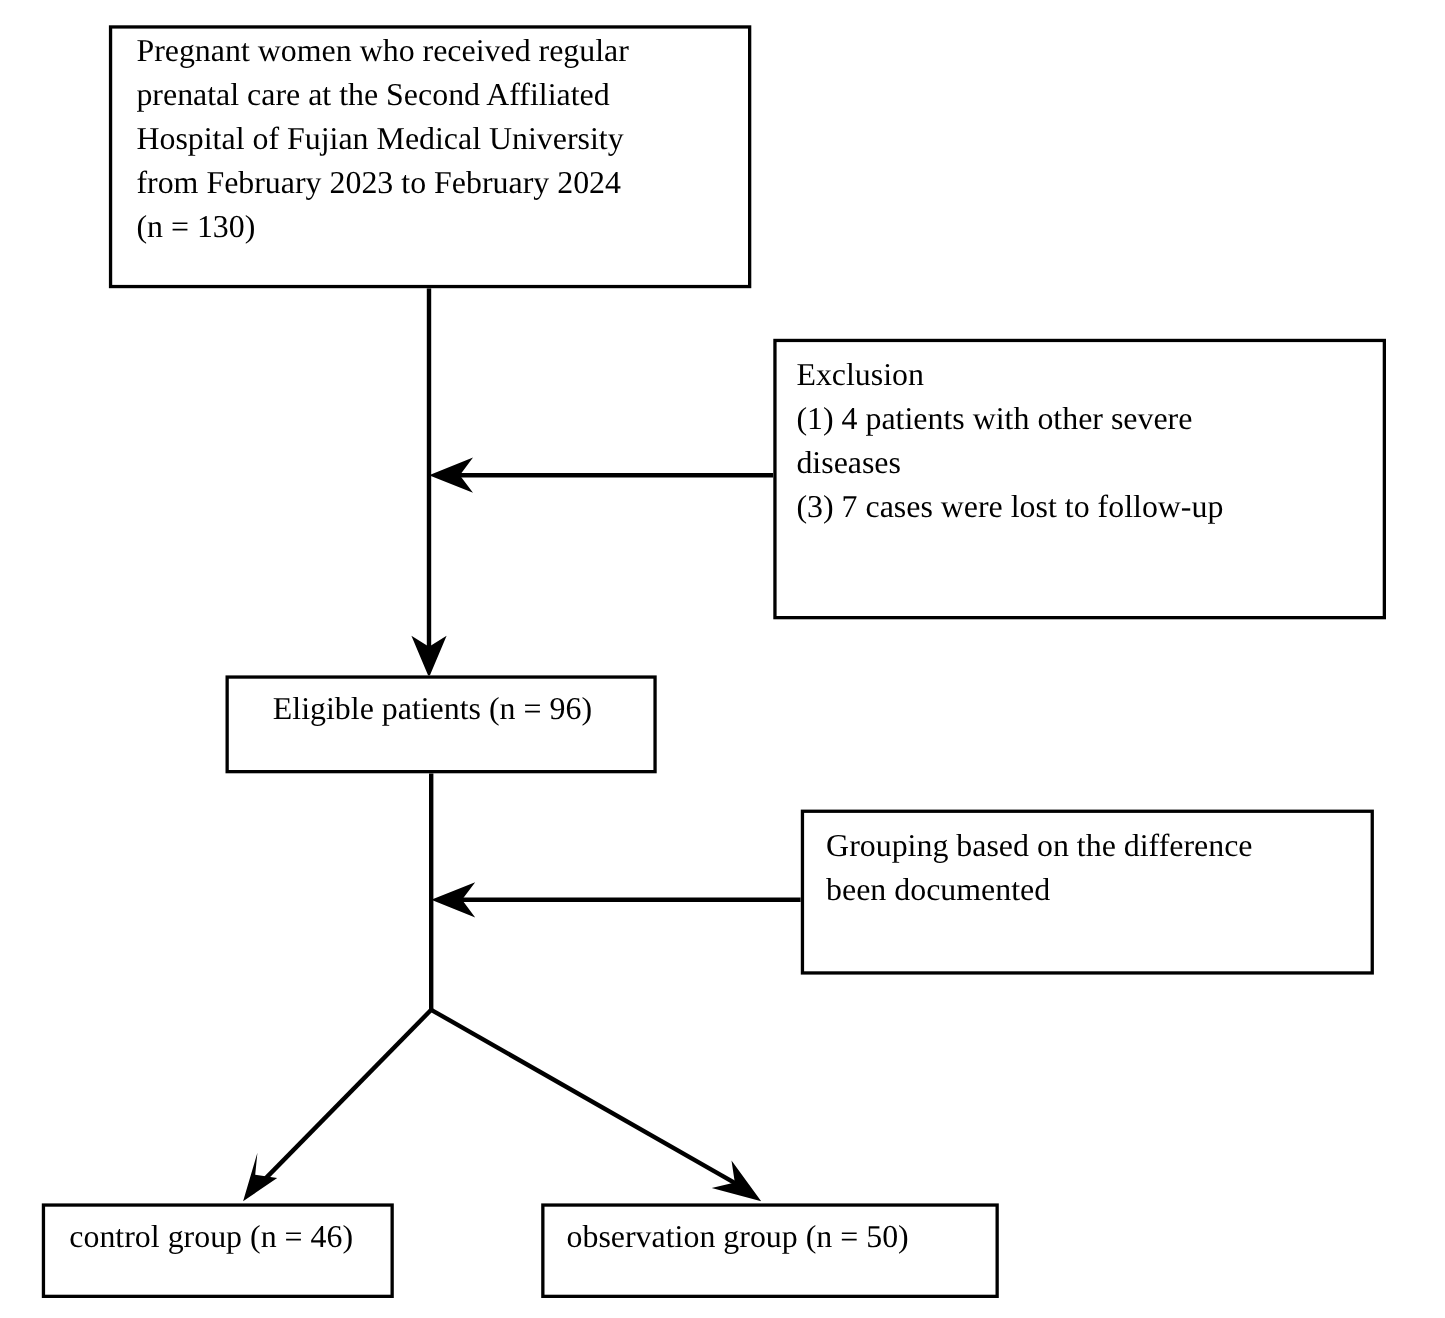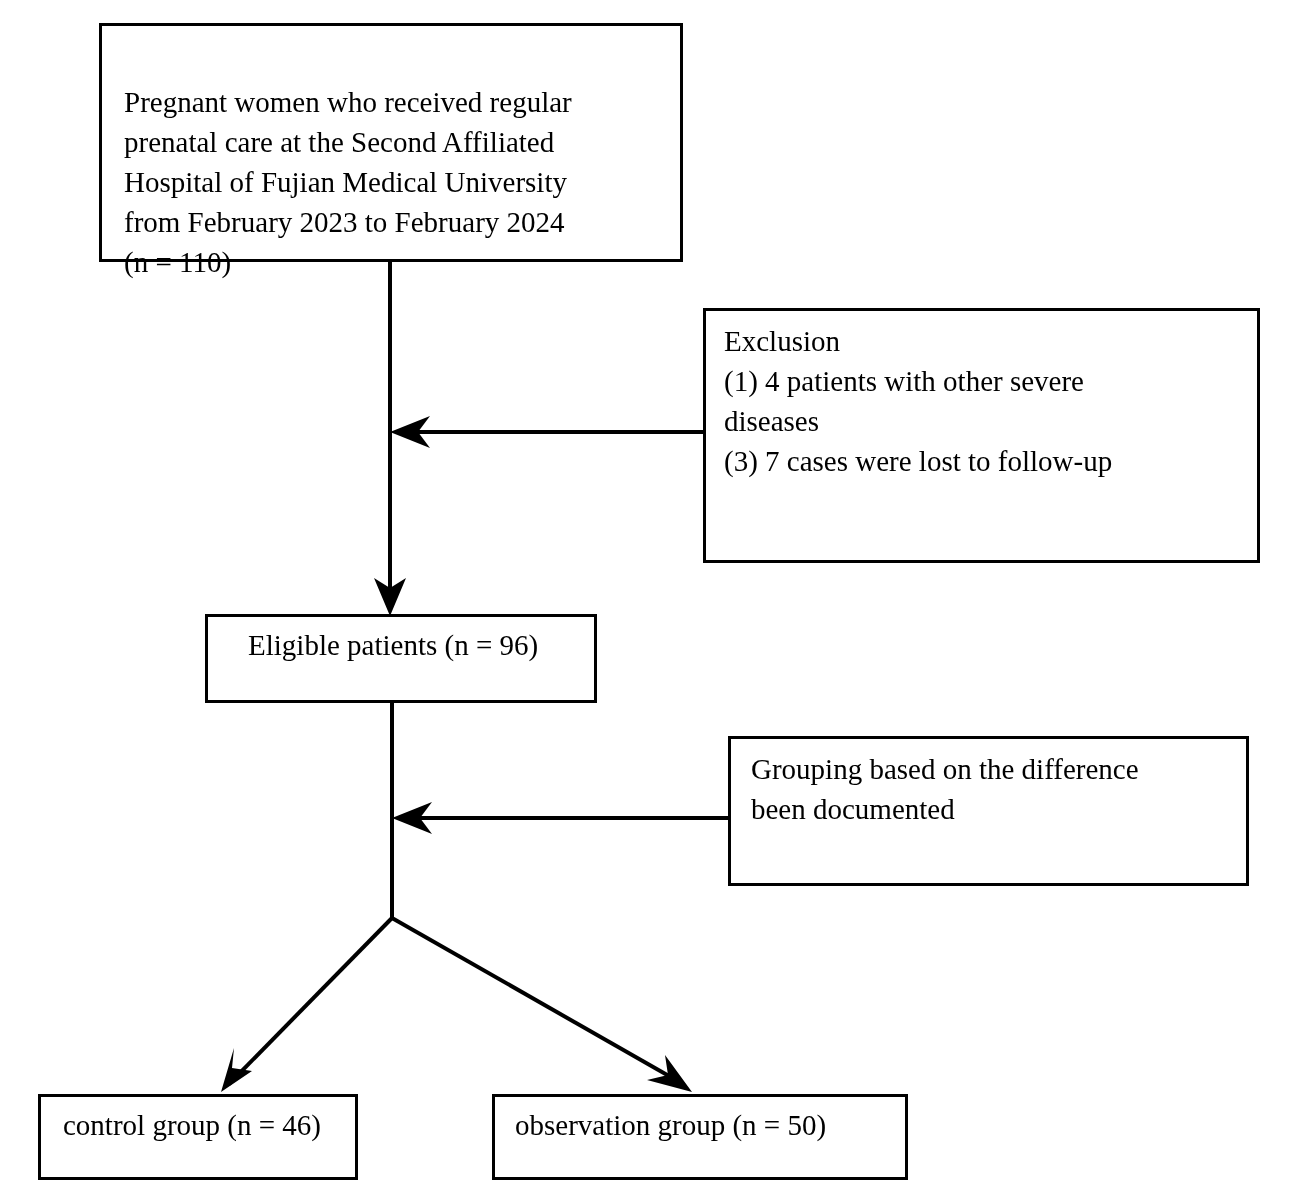--- a/index.html
+++ b/index.html
@@ -39,21 +39,21 @@
     margin: 0;
     font-size: 29px;
     line-height: 1.38;
     color: #000000;
   }
 
   
   #node-source {
     left: 99px; top: 23px; width: 584px; height: 239px;
   }
-  #node-source .body { padding: 24px 20px 0 22px; margin-top: 32px; }
+  #node-source .body { padding: 0 20px 0 22px; }
 
   
   #node-exclusion {
     left: 703px; top: 308px; width: 557px; height: 255px;
   }
   #node-exclusion .body { padding: 10px 20px 0 18px; }
 
   
   #node-eligible {
     left: 205px; top: 614px; width: 392px; height: 89px;
@@ -102,21 +102,21 @@
     <line x1="392" y1="918" x2="683" y2="1084" stroke="#000" stroke-width="4"></line>
     <polygon points="692,1092 647,1080 668,1075 665,1055" fill="#000"></polygon>
   </svg>
 
   <div class="node" id="node-source">
     <div class="body">
       <p>Pregnant women who received regular</p>
       <p>prenatal care at the Second Affiliated</p>
       <p>Hospital of Fujian Medical University</p>
       <p>from February 2023 to February 2024</p>
-      <p>(n = 110)</p>
+      <p>(n = 130)</p>
     </div>
   </div>
 
   <div class="node" id="node-exclusion">
     <div class="body">
       <p>Exclusion</p>
       <p>(1)  4  patients  with  other  severe</p>
       <p>diseases</p>
       <p>(3) 7 cases were lost to follow-up</p>
     </div>

